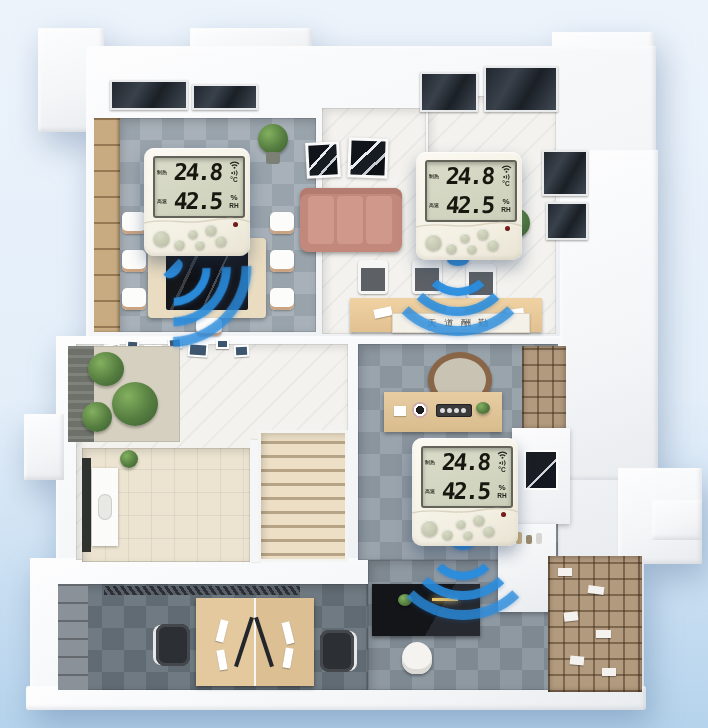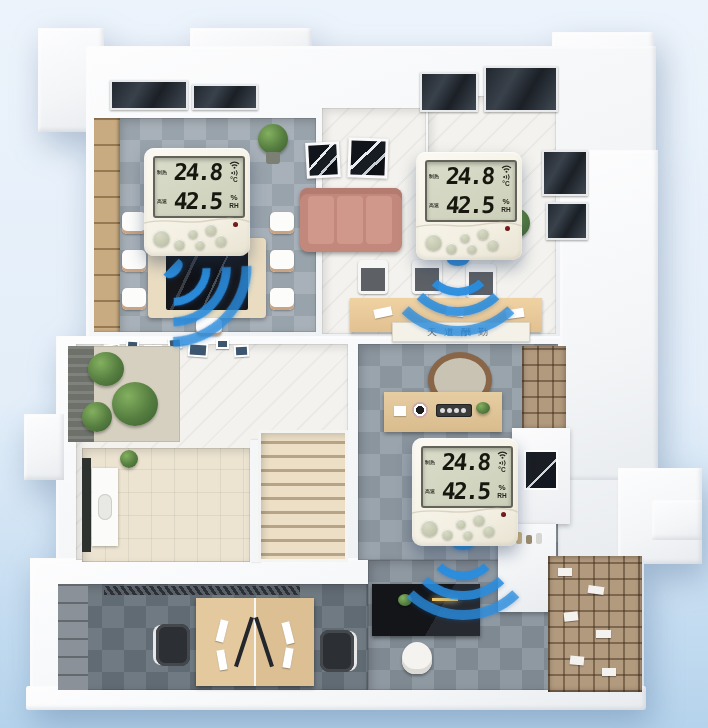--- a/index.html
+++ b/index.html
@@ -178,21 +178,21 @@
     <div class="abs tile" style="left:82px;top:448px;width:168px;height:114px;"></div>
     <div class="abs" style="left:82px;top:458px;width:9px;height:94px;background:#2e332f;"></div>
     <div class="abs" style="left:92px;top:468px;width:26px;height:78px;background:#fbfbfa;box-shadow:0 1px 3px rgba(0,0,0,.3);">
       <div class="abs" style="left:6px;top:26px;width:14px;height:26px;background:#e8e8e4;border-radius:7px;box-shadow:inset 0 0 0 1px #cfcfca;"></div>
     </div>
     <div class="abs plant" style="left:120px;top:450px;width:18px;height:18px;"></div>
     <div class="abs" style="left:250px;top:440px;width:10px;height:122px;background:#f5f6f7;box-shadow:1px 0 2px rgba(0,0,0,.18);"></div>
     <div class="abs steps" style="left:258px;top:430px;width:90px;height:132px;"></div>
 
     <div class="abs checker" style="--c1:#9aa4ad;--c2:#8b959e;left:358px;top:344px;width:200px;height:216px;"></div>
-    <div class="abs" style="left:392px;top:322px;width:138px;height:20px;background:#f4f1e8;box-shadow:0 1px 2px rgba(0,0,0,.25), inset 0 0 0 1px #ddd6c6;display:flex;align-items:center;">
+    <div class="abs" style="left:392px;top:313px;width:138px;height:20px;background:#f4f1e8;box-shadow:0 1px 2px rgba(0,0,0,.25), inset 0 0 0 1px #ddd6c6;display:flex;align-items:center;">
       <div class="banner-text">天道酬勤</div>
     </div>
     <div class="abs shelfgrid" style="left:522px;top:346px;width:44px;height:84px;"></div>
     <div class="abs" style="left:428px;top:352px;width:52px;height:44px;border:6px solid #8a6648;border-radius:50%;background:#c9c3b4;box-shadow:0 2px 3px rgba(0,0,0,.35);"></div>
     <div class="abs" style="left:384px;top:392px;width:118px;height:40px;background:linear-gradient(180deg,#e6cda2,#d9bc8d);box-shadow:0 2px 4px rgba(0,0,0,.35);">
       <div class="abs" style="left:10px;top:14px;width:12px;height:10px;background:#fff;box-shadow:0 1px 1px rgba(0,0,0,.2);"></div>
       <div class="abs" style="left:28px;top:10px;width:16px;height:16px;border-radius:50%;background:radial-gradient(circle,#1d1d1d 35%,#fff 36% 55%,#caa 56%);"></div>
       <div class="abs" style="left:52px;top:12px;width:36px;height:13px;background:#3b3b3b;border-radius:3px;box-shadow:inset 0 0 0 1px #222;">
         <div class="abs" style="left:4px;top:4px;width:5px;height:5px;border-radius:50%;background:#ddd;"></div>
         <div class="abs" style="left:11px;top:4px;width:5px;height:5px;border-radius:50%;background:#ddd;"></div>

